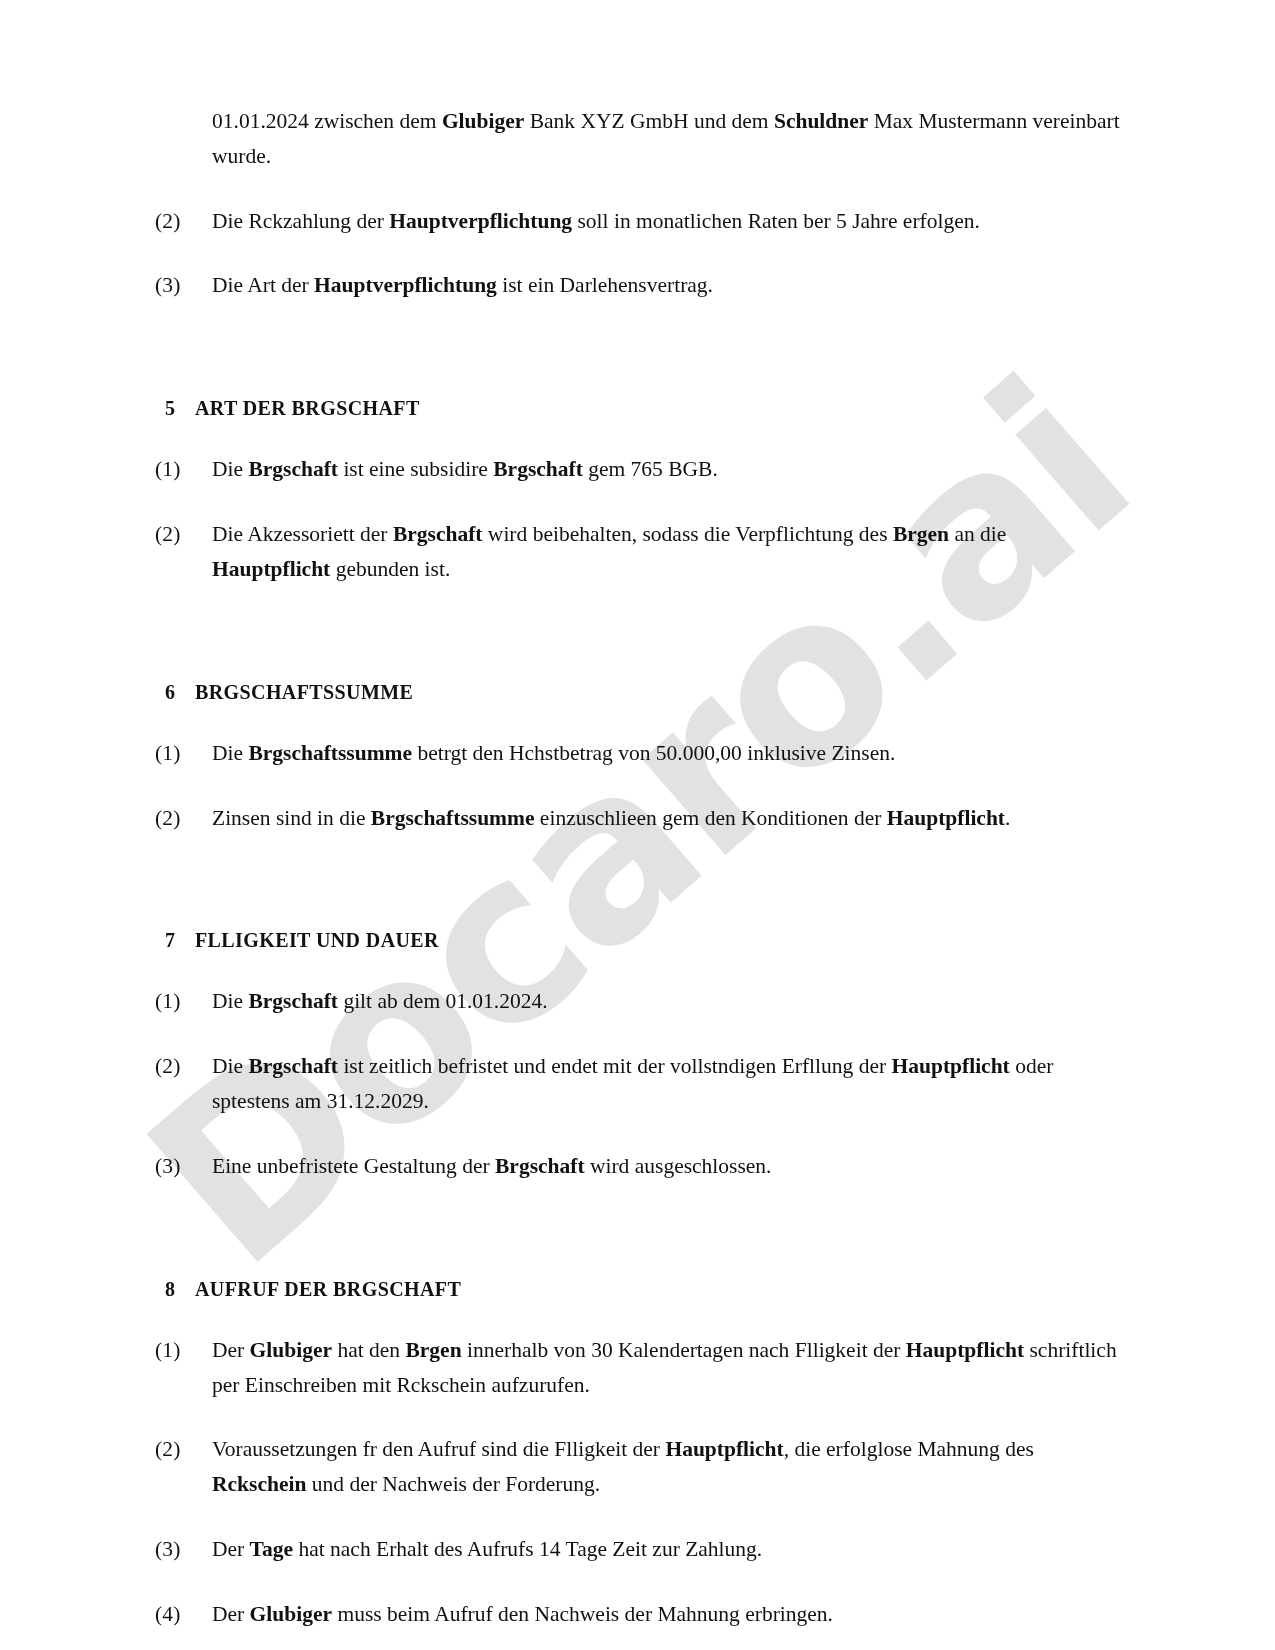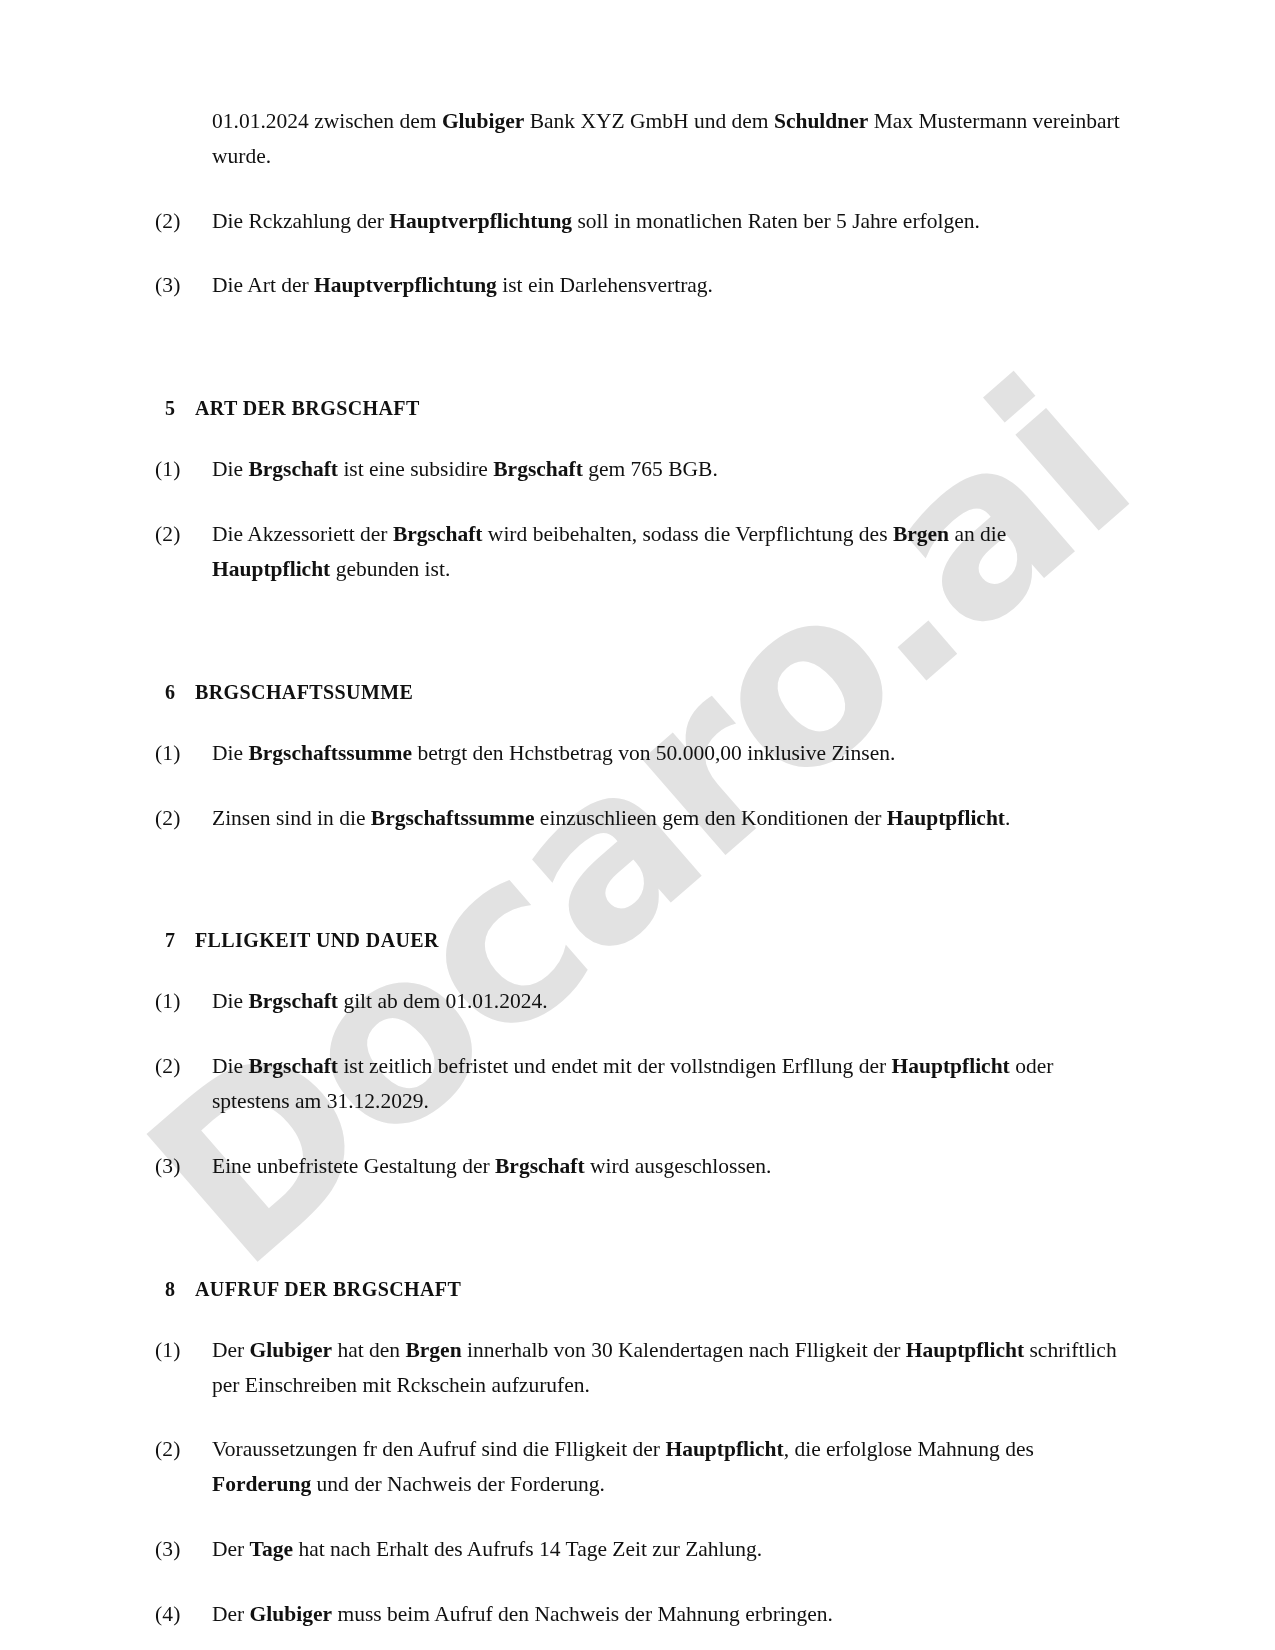--- a/index.html
+++ b/index.html
@@ -206,21 +206,21 @@
             <div class="heading-number">8</div>
             <div class="heading-title">AUFRUF DER BRGSCHAFT</div>
           </div>
           <div class="heading-gap"></div>
           <div class="para">
             <div class="para-marker">(1)</div>
             <div class="para-body">Der <b>Glubiger</b> hat den <b>Brgen</b> innerhalb von 30 Kalendertagen nach Flligkeit der <b>Hauptpflicht</b> schriftlich per Einschreiben mit Rckschein aufzurufen.</div>
           </div>
           <div class="para">
             <div class="para-marker">(2)</div>
-            <div class="para-body">Voraussetzungen fr den Aufruf sind die Flligkeit der <b>Hauptpflicht</b>, die erfolglose Mahnung des <b>Forderung</b> und der Nachweis der Forderung.</div>
+            <div class="para-body">Voraussetzungen fr den Aufruf sind die Flligkeit der <b>Hauptpflicht</b>, die erfolglose Mahnung des <b>Rckschein</b> und der Nachweis der Forderung.</div>
           </div>
           <div class="para">
             <div class="para-marker">(3)</div>
             <div class="para-body">Der <b>Tage</b> hat nach Erhalt des Aufrufs 14 Tage Zeit zur Zahlung.</div>
           </div>
           <div class="para">
             <div class="para-marker">(4)</div>
             <div class="para-body">Der <b>Glubiger</b> muss beim Aufruf den Nachweis der Mahnung erbringen.</div>
           </div>
         </div>

